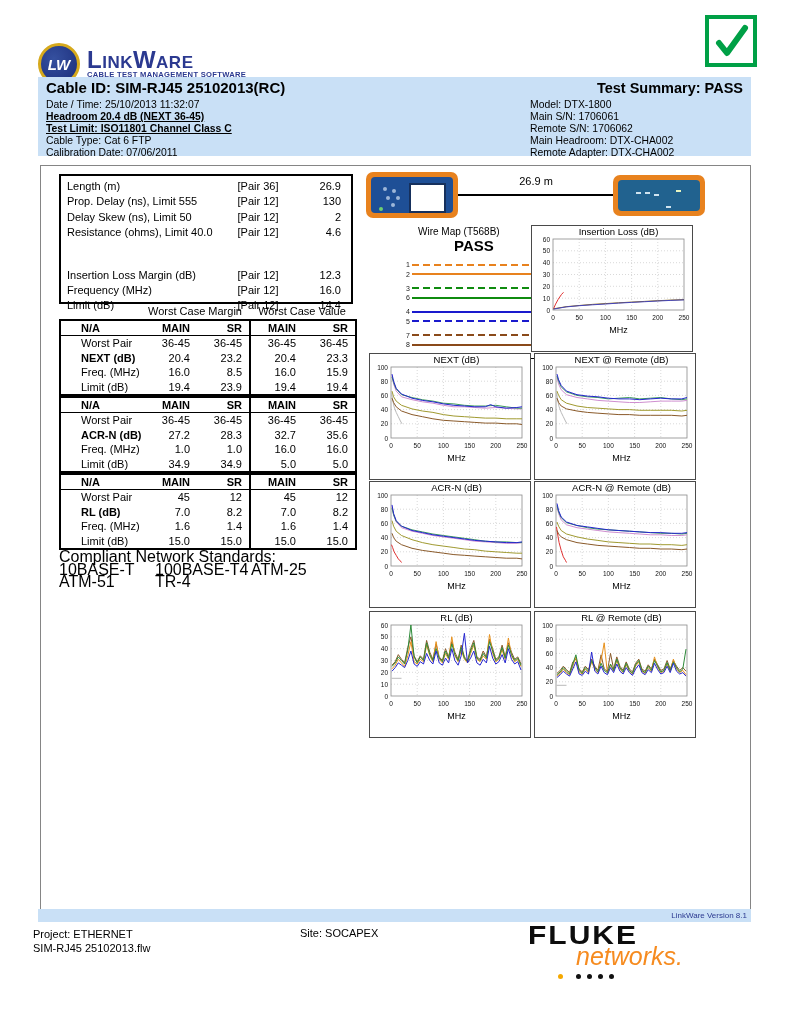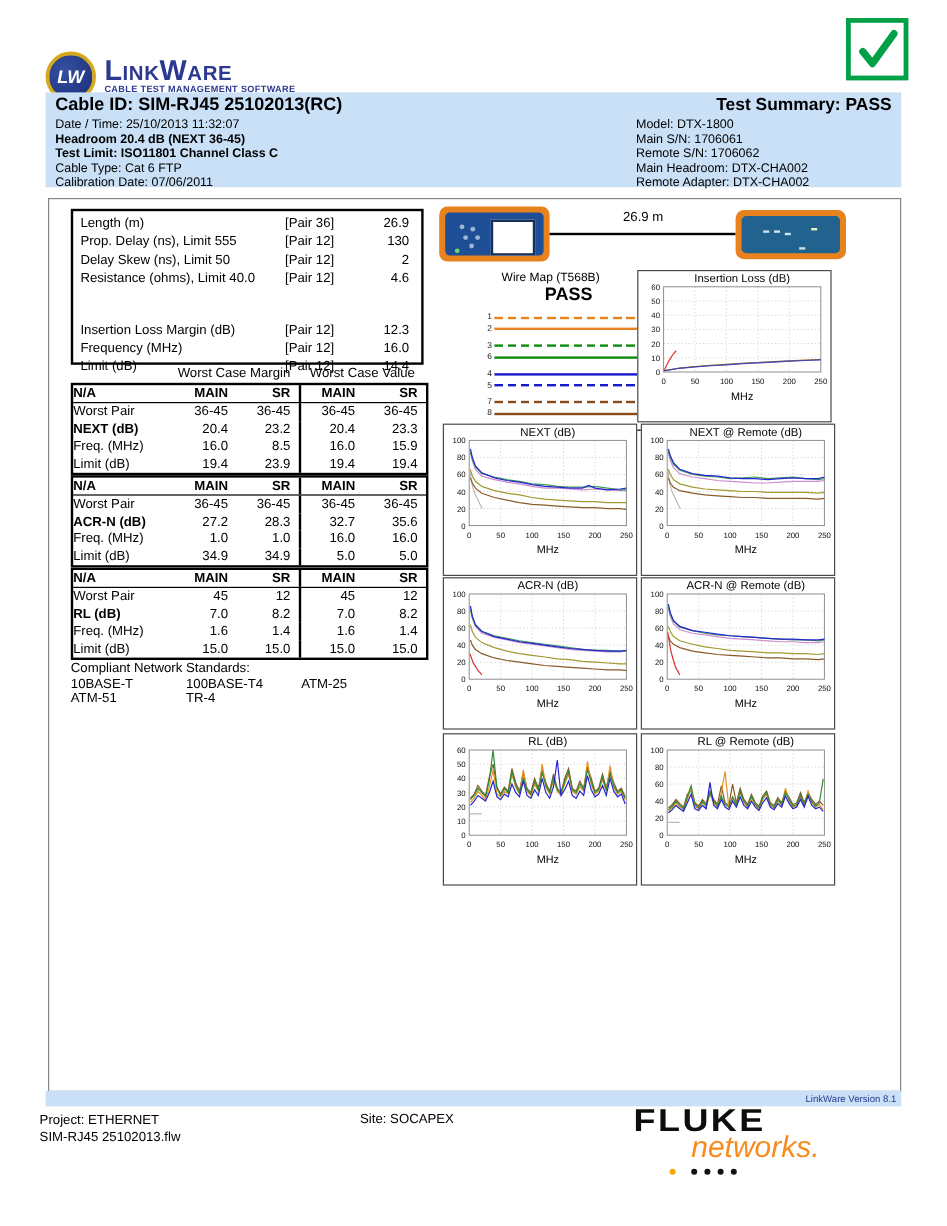--- a/index.html
+++ b/index.html
@@ -15,45 +15,45 @@
   
   .pass-box{position:absolute;left:705px;top:15px;width:44px;height:44px;border:4px solid var(--pass-green);
             background:#fff;display:flex;align-items:center;justify-content:center;}
   
   .hdr{position:absolute;left:38px;top:77px;width:713px;height:79px;background:var(--header-blue);}
   .hdr-row1{position:absolute;left:8px;right:8px;top:2px;display:flex;justify-content:space-between;align-items:baseline;}
   .cable-id{font-size:15px;font-weight:bold;}
   .summary{font-size:14.5px;font-weight:bold;}
   .hcol{position:absolute;top:22px;font-size:10.4px;line-height:11.9px;}
   .hcol1{left:8px;}.hcol2{left:278px;}.hcol3{left:492px;}
-  .b{font-weight:bold;}
+  .b{font-weight:bold;text-decoration:underline;}
   
   .main-box{position:absolute;left:40px;top:165px;width:709px;height:743px;border:1px solid #858585;background:#fff;}
   
   .meas{position:absolute;left:18px;top:8px;width:294px;height:130px;border:2px solid #000;
         box-sizing:border-box;padding:3px 6px 0 6px;font-size:11px;}
   .m-row{display:grid;grid-template-columns:160px 62px 52px;line-height:15.4px;}
   .m-pair{text-align:center;}
   .m-val{text-align:right;}
   .mg2{margin-top:27px;}
   
   .wc-head{position:absolute;left:18px;top:139px;width:298px;height:14px;font-size:11px;}
   .wch1{position:absolute;left:84px;width:104px;text-align:center;}
   .wch2{position:absolute;left:190px;width:106px;text-align:center;}
   
   .wtable{position:absolute;left:18px;width:294px;border:2px solid #000;box-sizing:content-box;background:#fff;}
   .t0{top:153px;}.t1{top:230px;}.t2{top:307px;}
   .wtr{display:grid;grid-template-columns:84px 52px 52px 54px 52px;line-height:14.4px;font-size:11px;}
   .wtr.whead{font-weight:bold;border-bottom:1px solid #000;}
   .wtd{text-align:right;padding-right:7px;box-sizing:border-box;}
-  .wtd.wlbl{text-align:left;padding-left:0;padding-right:0;}
+  .wtd.wlbl{text-align:left;padding-left:20px;padding-right:0;}
   .wtd.vdiv{border-left:2px solid #000;}
   .bold{font-weight:bold;}
   
-  .standards{position:absolute;left:18px;top:385px;width:300px;font-size:11px;line-height:12.5px;}
+  .standards{position:absolute;left:18px;top:385px;width:300px;font-size:16px;line-height:12.5px;}
   .st-grid{display:grid;grid-template-columns:96px 96px 96px;}
   
   .dev{position:absolute;border-radius:7px;background:#e8821e;}
   .dev-main{left:325px;top:6px;width:92px;height:46px;}
   .dev-remote{left:572px;top:9px;width:92px;height:41px;}
   .dev-face{position:absolute;left:5px;top:5px;right:5px;bottom:5px;background:#1e4f96;border-radius:4px;}
   .dev-remote .dev-face{background:#21628f;}
   .dev-screen{position:absolute;right:7px;top:6px;width:33px;height:26px;background:#fff;border:2px solid #16305c;}
   .dev-btns{position:absolute;left:12px;top:10px;width:4px;height:4px;border-radius:50%;background:#9db6d8;
             box-shadow:9px 2px 0 #9db6d8,3px 9px 0 #9db6d8,13px 9px 0 #9db6d8,8px 16px 0 #9db6d8,-4px 20px 0 #6fd06f;}

